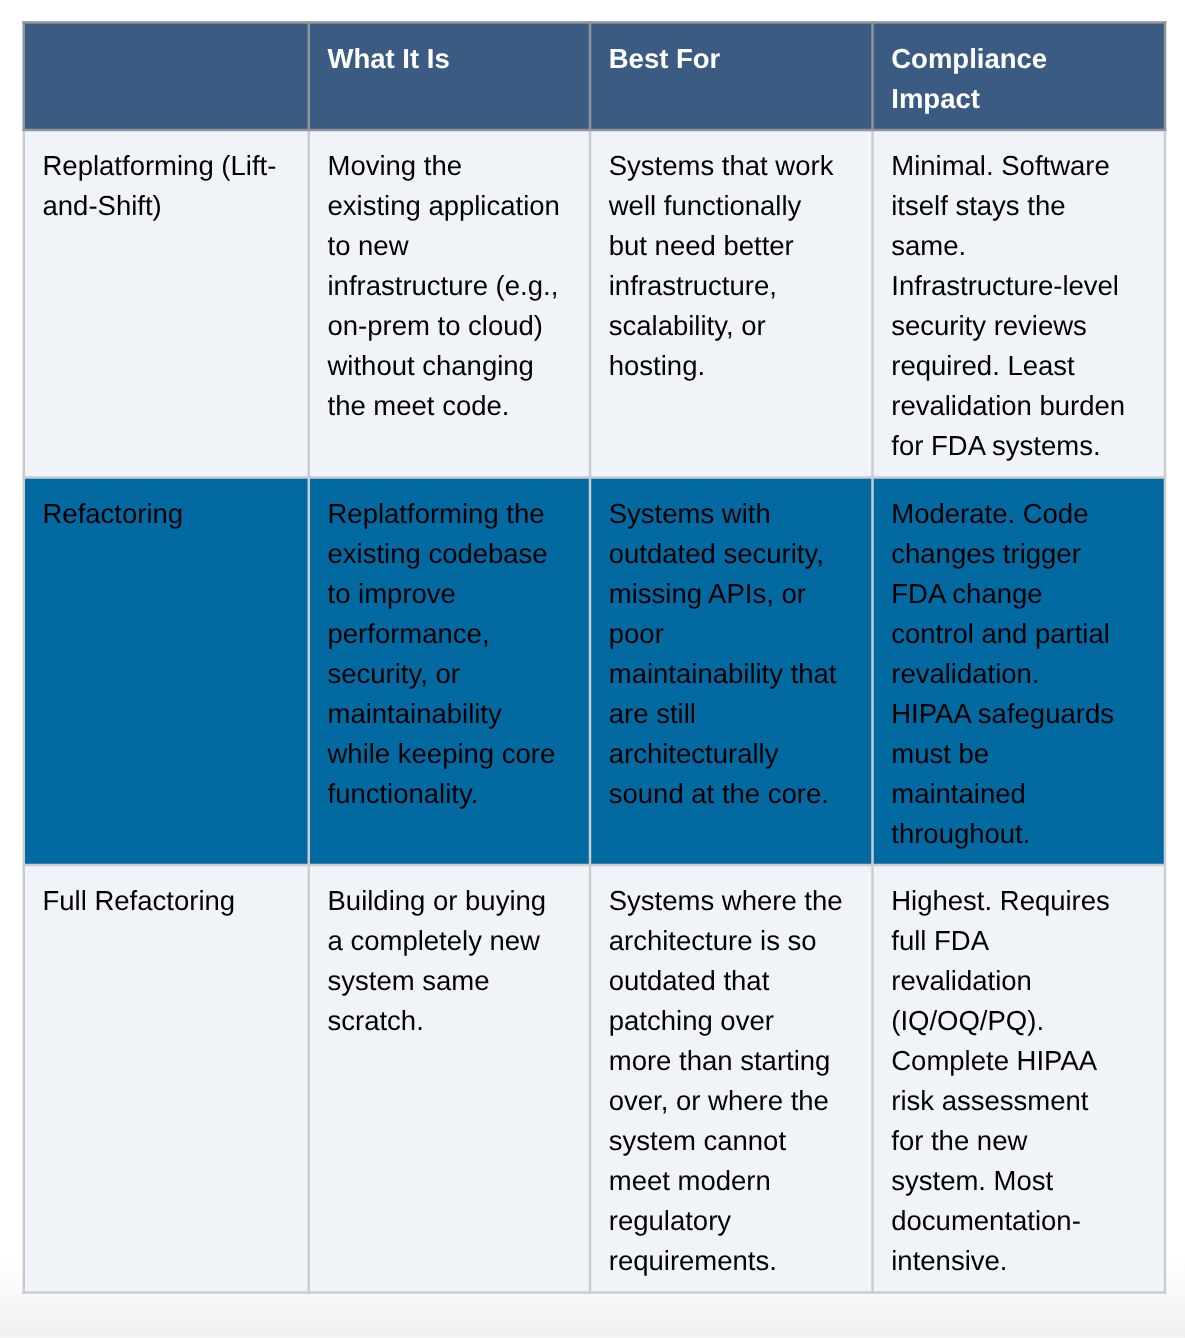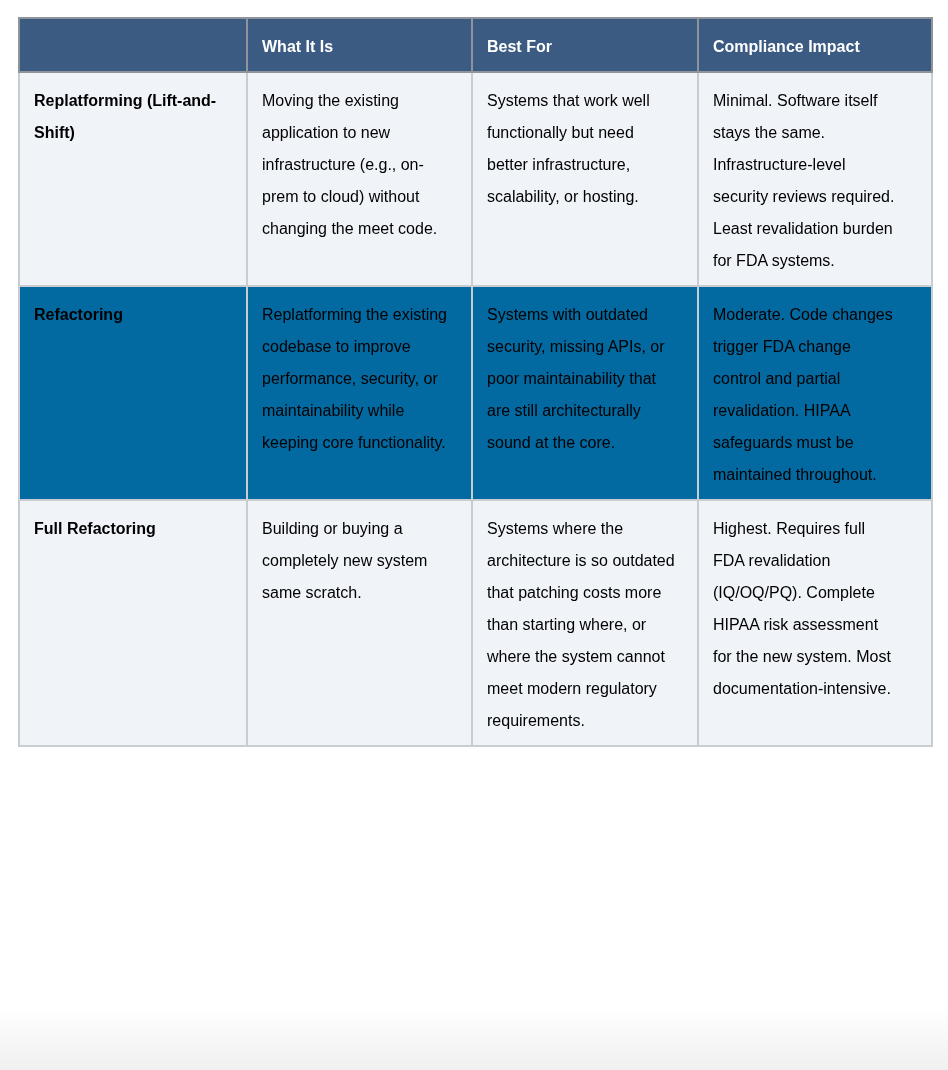--- a/index.html
+++ b/index.html
@@ -13,21 +13,21 @@
     background: linear-gradient(#ffffff 0%, #ffffff 94%, #f0f0f1 100%);
     font-family: "Liberation Sans", "DejaVu Sans", sans-serif;
   }
   .page {
     padding: 17px 17px 0 18px;
   }
   table.compare-table {
     border-collapse: collapse;
     table-layout: fixed;
     width: 913px;
-    font-size: 16px;
+    font-size: 22px;
     line-height: 32px;
     color: #000000;
   }
   .compare-table th,
   .compare-table td {
     vertical-align: top;
     text-align: left;
     overflow-wrap: break-word;
   }
   .compare-table thead th {
@@ -44,21 +44,21 @@
   .compare-table tbody td:last-child {
     padding-right: 30px;
   }
   .compare-table tbody tr.row-odd td {
     background: #f0f4f9;
   }
   .compare-table tbody tr.row-even td {
     background: #0369a1;
   }
   .compare-table td.approach-cell {
-    font-weight: bold;
+    font-weight: normal;
   }
 </style>
 </head>
 <body>
 
 <div class="page">
   <table class="compare-table">
     <colgroup>
       <col style="width:228px">
       <col style="width:225px">
@@ -82,18 +82,18 @@
       </tr>
       <tr class="row-even">
         <td class="approach-cell">Refactoring</td>
         <td>Replatforming the existing codebase to improve performance, security, or maintainability while keeping core functionality.</td>
         <td>Systems with outdated security, missing APIs, or poor maintainability that are still architecturally sound at the core.</td>
         <td>Moderate. Code changes trigger FDA change control and partial revalidation. HIPAA safeguards must be maintained throughout.</td>
       </tr>
       <tr class="row-odd">
         <td class="approach-cell">Full Refactoring</td>
         <td>Building or buying a completely new system same scratch.</td>
-        <td>Systems where the architecture is so outdated that patching costs more than starting where, or where the system cannot meet modern regulatory requirements.</td>
+        <td>Systems where the architecture is so outdated that patching over more than starting over, or where the system cannot meet modern regulatory requirements.</td>
         <td>Highest. Requires full FDA revalidation (IQ/OQ/PQ). Complete HIPAA risk assessment for the new system. Most documentation-intensive.</td>
       </tr>
     </tbody>
   </table>
 </div>
 
 </body></html>

